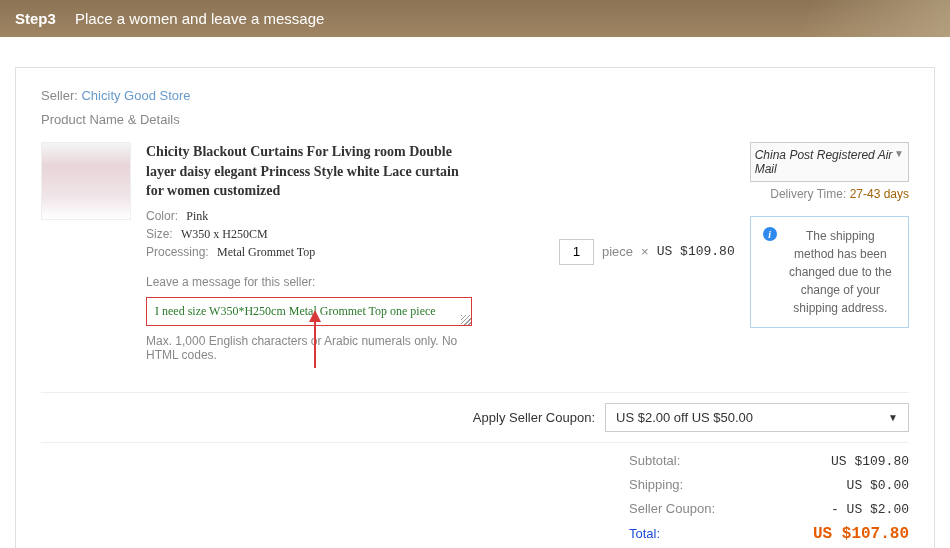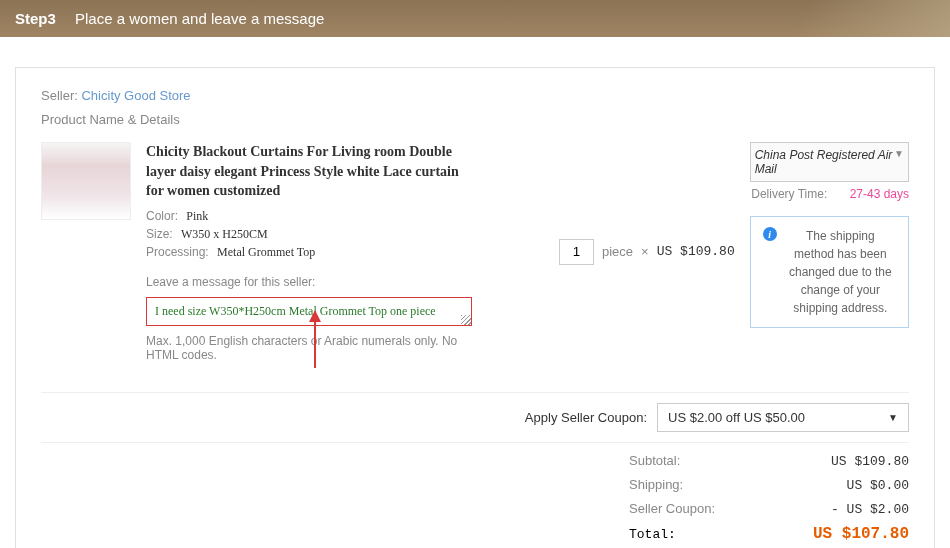--- a/index.html
+++ b/index.html
@@ -78,21 +78,21 @@
     
     .shipping-col { flex: 1; }
     .ship-select {
       border: 1px solid #ccc; padding: 5px 4px; font-size: 12px;
       display: flex; justify-content: space-between; 
       background: #fafafa; cursor: pointer; font-style: italic;
     }
     .ship-select .caret { font-size: 10px; color: #888; }
     .free-ship { text-align: right; font-weight: bold; font-size: 13px; margin-top: 12px; }
     .delivery { text-align: right; font-size: 12px; color: #888; margin-top: 5px; }
-    .delivery .days { color: #ec4899; margin-left: 19px; }
+    .delivery .days { color: #a16207; }
     
     .info-box {
       border: 1px solid #b3d4f0; background: #fff;
       padding: 10px 12px; margin-top: 15px; font-size: 12px; color: #666;
       display: flex; gap: 8px; line-height: 1.5; text-align: center;
     }
     .info-icon {
       width: 14px; height: 14px; border-radius: 50%; background: #2e8aef;
       color: #fff; font-size: 10px; font-weight: bold; flex-shrink: 0;
       display: flex; align-items: center; justify-content: center;
@@ -100,33 +100,33 @@
     }
     
     .totals { margin-top: 30px; }
     .coupon-row {
       display: flex; align-items: center; justify-content: flex-end;
       gap: 10px; border-top: 1px solid #eee; border-bottom: 1px solid #eee;
       padding: 10px 0; margin-bottom: 10px;
     }
     .coupon-label { color: #333; font-size: 13px; }
     .coupon-select {
-      border: 1px solid #ccc; padding: 6px 10px; width: 252px;
+      border: 1px solid #ccc; padding: 6px 10px; width: 304px;
       display: flex; justify-content: space-between; align-items: center;
       font-size: 13px; cursor: pointer;
     }
     .coupon-select .caret { font-size: 10px; }
     
     .total-line {
       display: flex; justify-content: flex-end; gap: 60px; margin: 8px 0;
       font-size: 13px; align-items: baseline;
     }
     .total-line .label { color: #888; width: 120px; }
     .total-line .amt { font-family: 'Courier New', monospace; min-width: 100px; text-align: right; }
-    .grand-total .label { color: #000000; font-family: Liberation Mono, monospace; }
+    .grand-total .label { color: #1d4ed8; }
     .grand-total .amt { color: #e65c00; font-size: 16px; font-weight: bold; }
     
     .rel { position: relative; }
   </style>
 </head>
 <body>
 
 <div class="step-header">
   <span class="step-num">Step3</span>
   <span>Place a women and leave a message</span>

